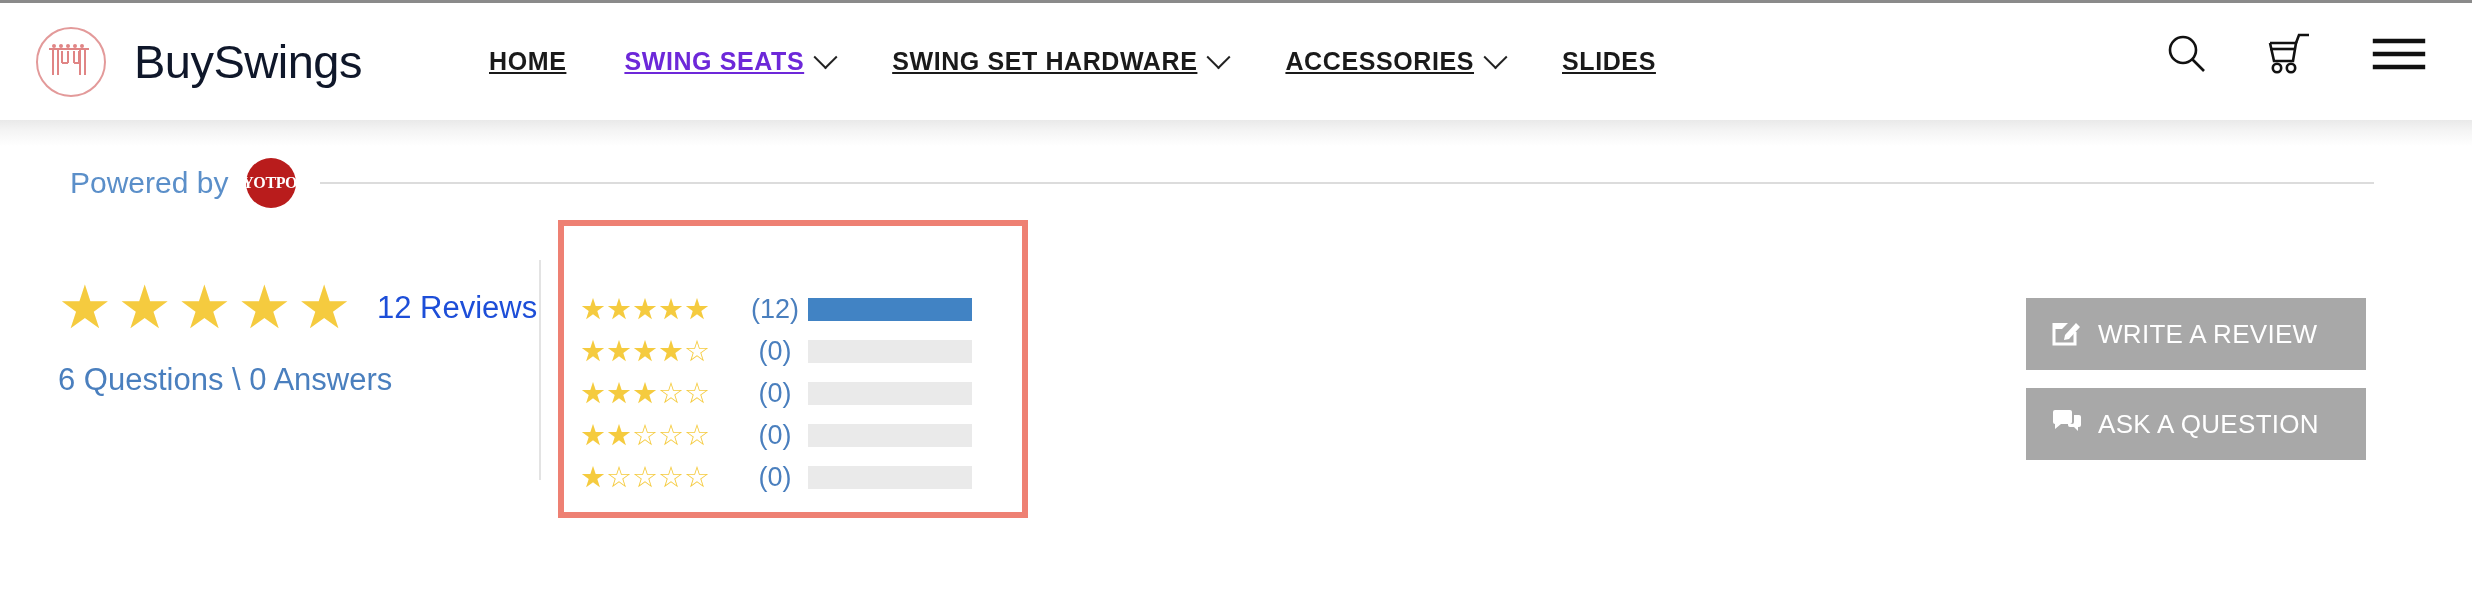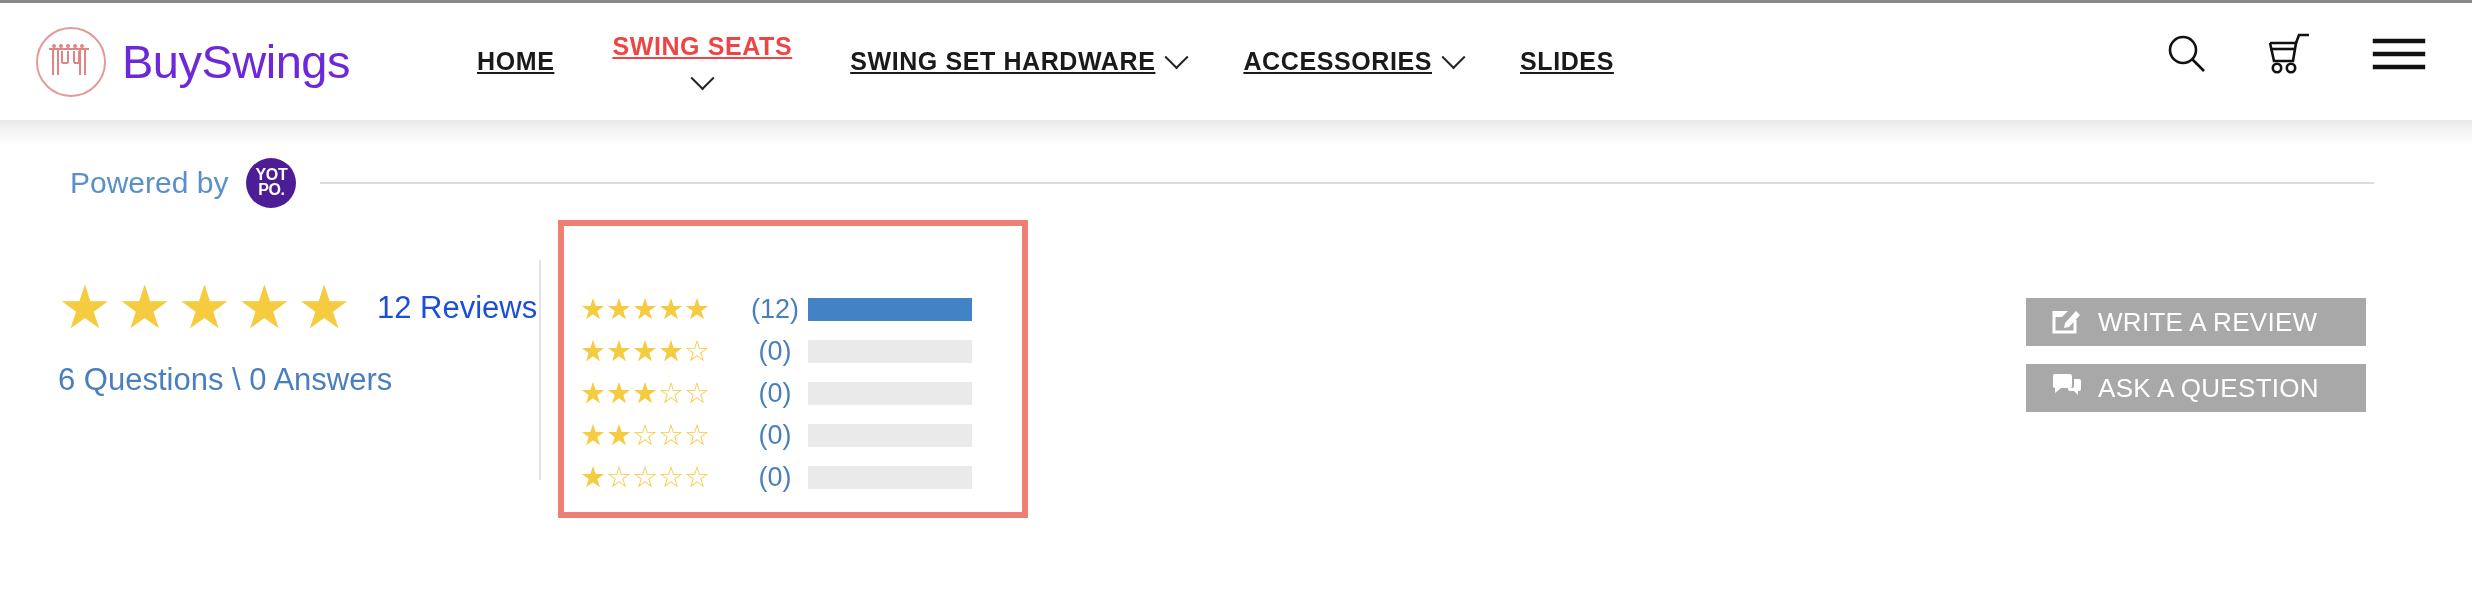--- a/index.html
+++ b/index.html
@@ -46,24 +46,25 @@
   .brand-mark {
     width: 66px; height: 66px;
     border: 2px solid #e39a9a;
     border-radius: 50%;
     position: relative;
     flex: none;
   }
   .brand-mark svg { position: absolute; top: 0; left: 0; }
   .brand-name {
     font-size: 47px;
-    color: #6d28d9;
+    color: #0f172a;
     font-weight: 400;
     letter-spacing: -0.5px;
     white-space: nowrap;
+    margin-left: 12px;
   }
 
   
   .main-nav {
     display: flex;
     align-items: center;
     margin-left: 98px;
     gap: 0;
   }
   .nav-item {
@@ -72,21 +73,21 @@
     gap: 13px;
     font-size: 25px;
     font-weight: bold;
     letter-spacing: 0.6px;
     color: #1a1a1a;
     white-space: nowrap;
     padding: 0 29px;
     cursor: pointer;
     text-decoration: underline;
   }
-  .nav-item.active { color: #ef4444; flex-direction: column; }
+  .nav-item.active { color: #6d28d9; }
   .caret {
     display: inline-block;
     width: 15px; height: 15px;
     border-right: 2.5px solid #222;
     border-bottom: 2.5px solid #222;
     transform: rotate(45deg) translate(-3px,-3px);
   }
 
   
   .header-icons {
@@ -112,29 +113,30 @@
   .powered-text {
     margin-left: 54px;
     font-size: 30px;
     color: #5b8fc9;
     font-weight: 400;
     white-space: nowrap;
   }
   .yotpo-badge {
     width: 50px; height: 50px;
     border-radius: 50%;
-    background: #4c1d95;
+    background: #b91c1c;
     margin-left: 18px;
     color: #fff;
     display: flex;
-    flex-direction: column;
+    flex-direction: row;
     align-items: center;
     justify-content: center;
     line-height: 0.92;
     flex: none;
+    font-family: Liberation Serif, serif;
   }
   .yotpo-badge .l1 { font-size: 16px; font-weight: bold; letter-spacing: -0.4px; }
   .yotpo-badge .l2 { font-size: 16px; font-weight: bold; letter-spacing: -0.4px; }
   .powered-rule {
     height: 2px;
     background: #dcdcdc;
     flex: 1;
     margin-left: 24px;
     margin-right: 114px;
   }
@@ -248,21 +250,21 @@
     right: 106px;
     top: 78px;
     display: flex;
     flex-direction: column;
     gap: 18px;
   }
   .action-btn {
     background: #a8a8a8;
     color: #ffffff;
     border: none;
-    height: 48px;
+    height: 72px;
     width: 340px;
     display: flex;
     align-items: center;
     gap: 16px;
     padding: 0 26px;
     box-sizing: border-box;
     font-size: 26px;
     letter-spacing: 0.3px;
     cursor: pointer;
     font-family: "Liberation Sans", sans-serif;

